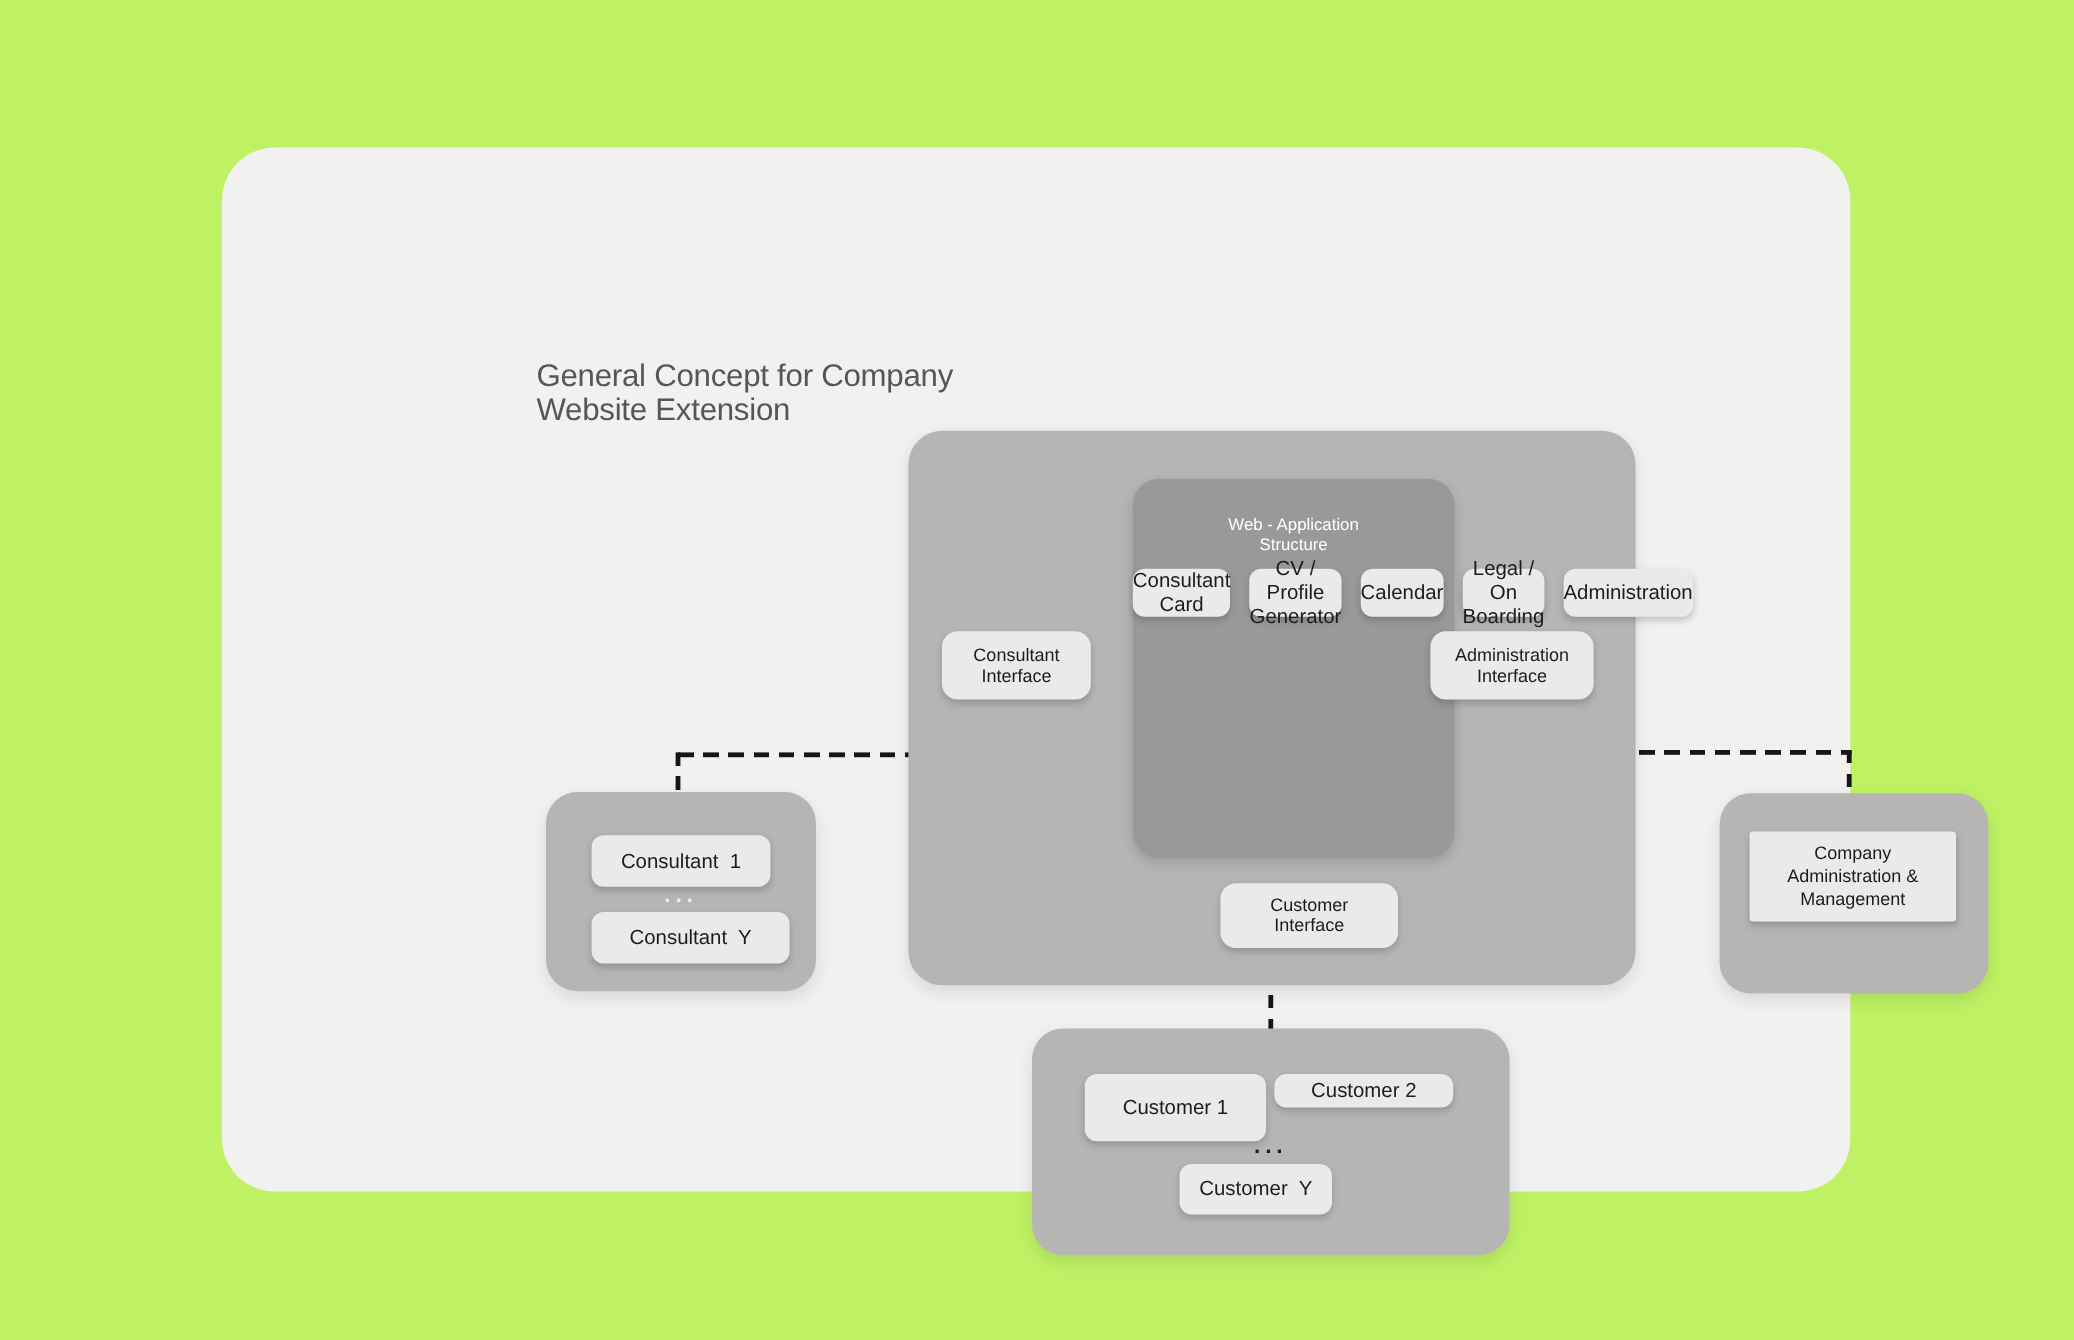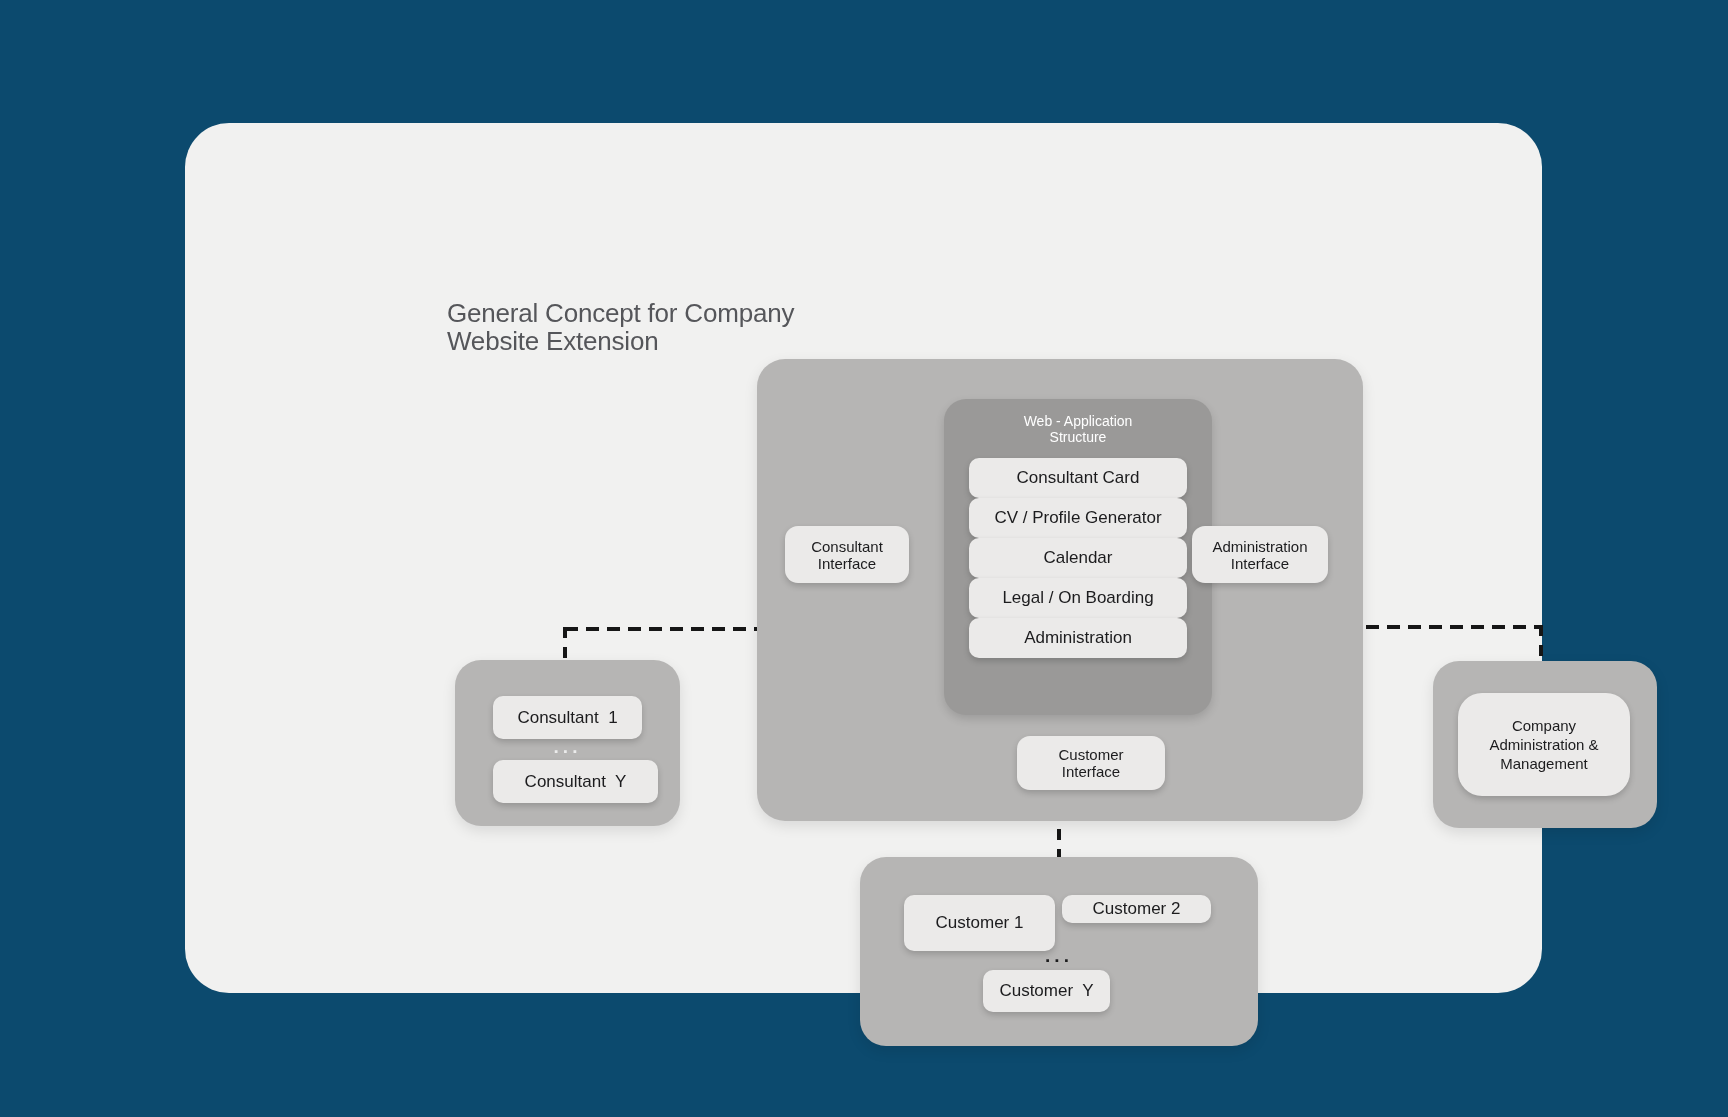--- a/index.html
+++ b/index.html
@@ -2,45 +2,45 @@
 <html style="--frame: #f1f1f0; --panel: #b6b5b4; --panel-dark: #9a9998; --chip: #ebeae9; --line: #161616; --title: #55565a; --text: #1c1c1e; --dots-light: #ececec;"><head>
 <meta charset="utf-8">
 <style>
   :root{
     --frame:#f1f1f0; --panel:#b6b5b4; --panel-dark:#9a9998; --chip:#ebeae9;
     --line:#161616; --title:#55565a; --text:#1c1c1e; --white:#ffffff; --dots-light:#ececec;
   }
   *{margin:0;padding:0;box-sizing:border-box}
   html,body{background:#ffffff}
   body{font-family:"Liberation Sans","DejaVu Sans",sans-serif;}
-  .canvas{position:relative;width:1728px;height:1117px;background:#0c4a6e;overflow:hidden}
+  .canvas{position:relative;width:1728px;height:1117px;background:#bef264;overflow:hidden}
   .frame{position:absolute;left:185px;top:123px;width:1357px;height:870px;background:var(--frame);border-radius:44px}
   .title{position:absolute;left:262px;top:176px;font-size:26px;line-height:28px;letter-spacing:-0.2px;
          color:var(--title);white-space:pre-wrap}
   .panel{position:absolute;background:var(--panel);border-radius:26px;box-shadow:0 5px 14px rgba(0,0,0,.10)}
   .central{left:572px;top:236px;width:606px;height:462px;border-radius:28px}
   .inner-dark{position:absolute;left:759px;top:276px;width:268px;height:316px;background:var(--panel-dark);
-              border-radius:22px;box-shadow:0 4px 10px rgba(0,0,0,.14);padding-top:14px}
+              border-radius:22px;box-shadow:0 4px 10px rgba(0,0,0,.14);padding-top:30px}
   .inner-title{color:var(--white);font-size:14px;line-height:16px;text-align:center;white-space:pre-wrap;margin-bottom:13px}
-  .modules{display:flex;flex-direction:column;gap:0;align-items:center}
+  .modules{display:flex;flex-direction:row;gap:16px;align-items:center}
   .chip{background:var(--chip);color:var(--text);box-shadow:0 3px 6px rgba(0,0,0,.18);
         display:flex;align-items:center;justify-content:center;text-align:center;white-space:pre-wrap}
   .module{width:218px;height:40px;border-radius:10px;font-size:17px}
   .pill{position:absolute;border-radius:13px;font-size:15px;line-height:17px}
   .pill.consultant{left:600px;top:403px;width:124px;height:57px}
   .pill.admin{left:1007px;top:403px;width:136px;height:57px}
   .pill.customer{left:832px;top:613px;width:148px;height:54px}
   .btn{position:absolute;border-radius:10px;font-size:17px}
   .group-left{left:270px;top:537px;width:225px;height:166px}
   .group-right{left:1248px;top:538px;width:224px;height:167px}
   .group-bottom{left:675px;top:734px;width:398px;height:189px}
   .dots{position:absolute;width:100%;text-align:center;font-size:19px;font-weight:700;letter-spacing:4px;line-height:10px}
   .dots.light{color:var(--dots-light)}
   .dots.dark{color:var(--text)}
-  .company-panel{position:absolute;left:25px;top:32px;width:172px;height:103px;border-radius:24px;font-size:15px;line-height:19px}
+  .company-panel{position:absolute;left:25px;top:32px;width:172px;height:75px;border-radius:3px;font-size:15px;line-height:19px}
   .dash-h{position:absolute;height:4px;background:repeating-linear-gradient(90deg,var(--line) 0 13px,transparent 13px 21px)}
   .dash-v{position:absolute;width:4px;background:repeating-linear-gradient(180deg,var(--line) 0 11px,transparent 11px 20px)}
 </style>
 </head>
 <body>
 
 <div class="canvas">
   <div class="frame">
 
     <div class="title">General Concept for Company

